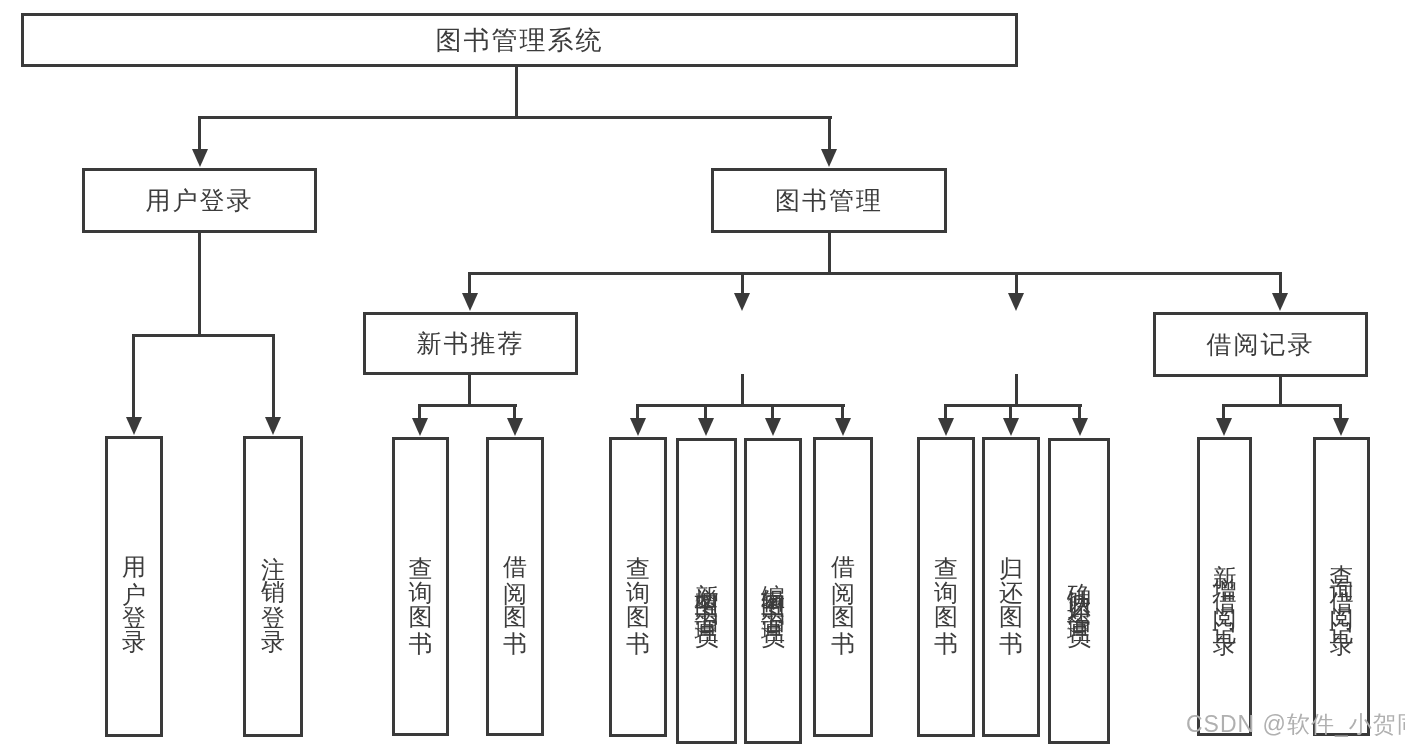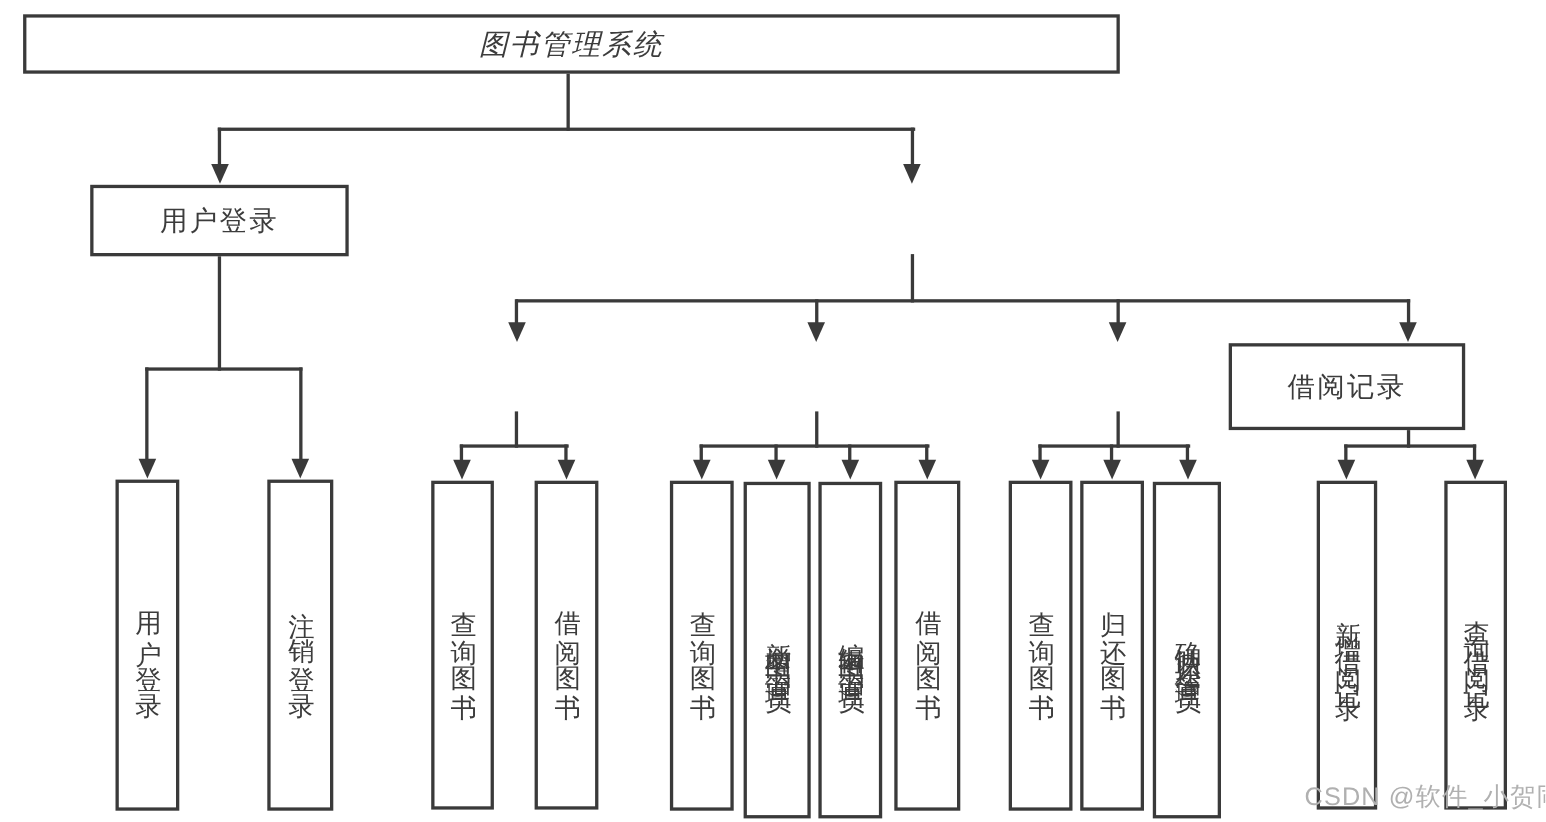--- a/index.html
+++ b/index.html
@@ -7,21 +7,21 @@
     position:relative;width:1405px;height:747px;background:#fff;
     font-family:"Liberation Sans","DejaVu Sans",sans-serif;
     color:#3c3c3c;overflow:hidden;
   }
   
   .node{
     position:absolute;box-sizing:border-box;border:3px solid #3a3a3a;background:#fff;
     display:flex;align-items:center;justify-content:center;text-align:center;
   }
   .node .lbl{display:block;font-size:25px;letter-spacing:2px;white-space:nowrap;}
-  .node.root .lbl{font-size:26px;font-style:italic;}
+  .node.root .lbl{font-size:26px;}
   
   .leaf{align-items:center;justify-content:center;}
   .leaf .lbl{
     writing-mode:vertical-rl;text-orientation:mixed;
     font-size:24px;white-space:nowrap;letter-spacing:25px;
   }
   .leaf.ls6 .lbl{letter-spacing:14px;}
   .leaf.ls9 .lbl{font-size:24px;letter-spacing:6px;}
   
   .ln{position:absolute;background:#3a3a3a;}
@@ -102,22 +102,28 @@
   <div class="ar" style="left:1216px;top:418px"></div>
   <div class="ar" style="left:1333px;top:418px"></div>
 
   <div class="node root" style="left:21px;top:13px;width:997px;height:54px">
     <span class="lbl">图书管理系统</span>
   </div>
 
   <div class="node" style="left:82px;top:168px;width:235px;height:65px">
     <span class="lbl">用户登录</span>
   </div>
+  <div class="node" style="left:711px;top:168px;width:236px;height:65px">
+    <span class="lbl">图书管理</span>
+  </div>
 
-  <div class="node" style="left:1117px;top:312px;width:215px;height:79px">
+  <div class="node" style="left:363px;top:312px;width:215px;height:63px">
+    <span class="lbl">新书推荐</span>
+  </div>
+  <div class="node" style="left:1153px;top:312px;width:215px;height:65px">
     <span class="lbl">借阅记录</span>
   </div>
 
   <div class="node leaf" style="left:105px;top:436px;width:58px;height:301px">
     <span class="lbl">用户登录</span>
   </div>
   <div class="node leaf" style="left:243px;top:436px;width:60px;height:301px">
     <span class="lbl">注销登录</span>
   </div>
 

